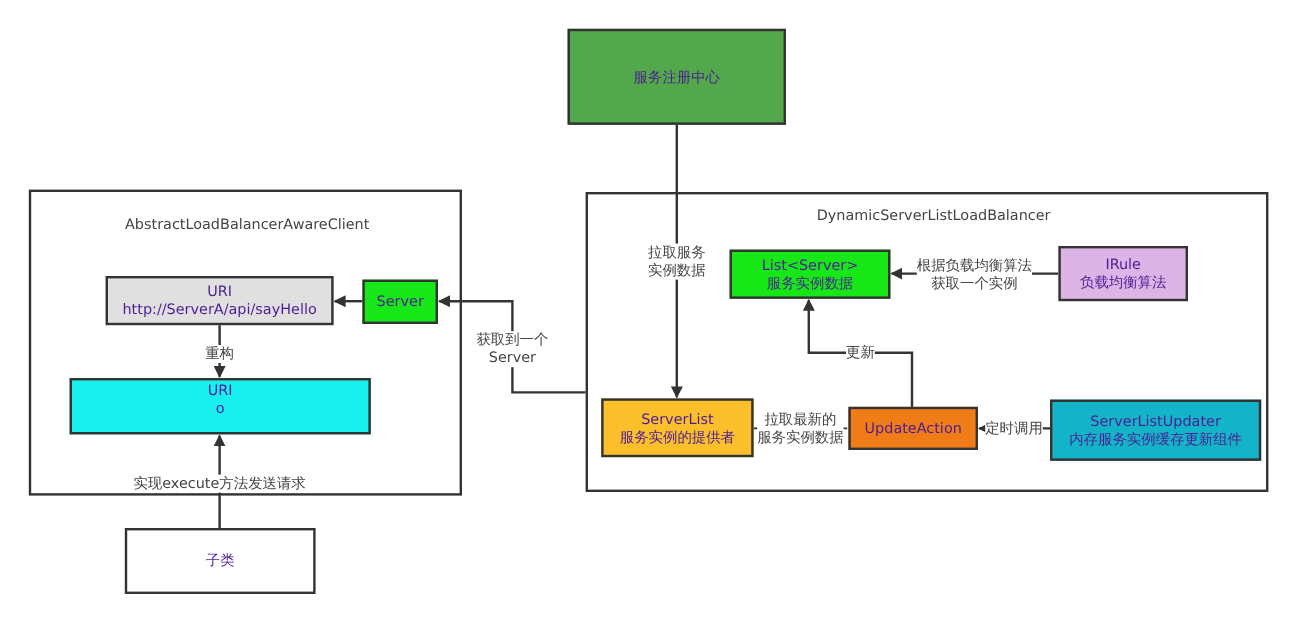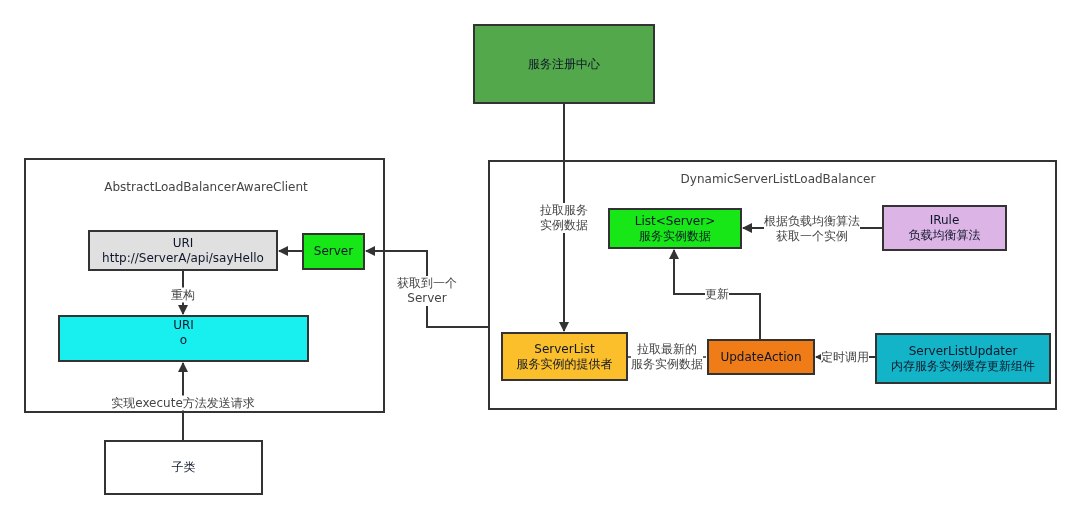--- a/index.html
+++ b/index.html
@@ -1,17 +1,17 @@
 <!DOCTYPE html>
 <html><head>
 <meta charset="utf-8">
 <style>
   html,body{margin:0;padding:0;background:#fff;}
   body{width:1080px;height:518px;position:relative;overflow:hidden;font-family:"DejaVu Sans","Liberation Sans",sans-serif;color:#333;}
-  .box{position:absolute;box-sizing:border-box;border:2px solid #333;display:flex;flex-direction:column;align-items:center;justify-content:center;text-align:center;font-size:12px;line-height:15px;color:#0f172a;}
+  .box{position:absolute;box-sizing:border-box;border:2px solid #333;display:flex;flex-direction:column;align-items:center;justify-content:center;text-align:center;font-size:12px;line-height:15px;color:#4c1d95;}
   .container{position:absolute;box-sizing:border-box;border:2px solid #333;background:transparent;}
   .ctitle{position:absolute;font-size:12px;color:#444;white-space:nowrap;transform:translateX(-50%);}
   .lbl{position:absolute;font-size:12px;line-height:15px;color:#444;background:#fff;text-align:center;white-space:nowrap;transform:translate(-50%,-50%);}
   svg{position:absolute;left:0;top:0;}
 </style>
 </head>
 <body>
 
 <svg width="1080" height="518">
   <defs>
@@ -65,21 +65,21 @@
 </div>
 
 <div class="container" style="left:488px;top:160px;width:569px;height:250px;"></div>
 <div class="ctitle" style="left:778px;top:172px;">DynamicServerListLoadBalancer</div>
 
 <div class="box" style="left:608px;top:208px;width:134px;height:41px;background:#17e617;">
   <span>List&lt;Server&gt;</span>
   <span>服务实例数据</span>
 </div>
 
-<div class="box" style="left:882px;top:205px;width:125px;height:46px;background:#dcb4e6;">
+<div class="box" style="left:882px;top:205px;width:108px;height:46px;background:#dcb4e6;">
   <span>IRule</span>
   <span>负载均衡算法</span>
 </div>
 
 <div class="box" style="left:501px;top:332px;width:127px;height:49px;background:#fbbf2b;">
   <span>ServerList</span>
   <span>服务实例的提供者</span>
 </div>
 
 <div class="box" style="left:707px;top:339px;width:108px;height:36px;background:#f07c18;">

